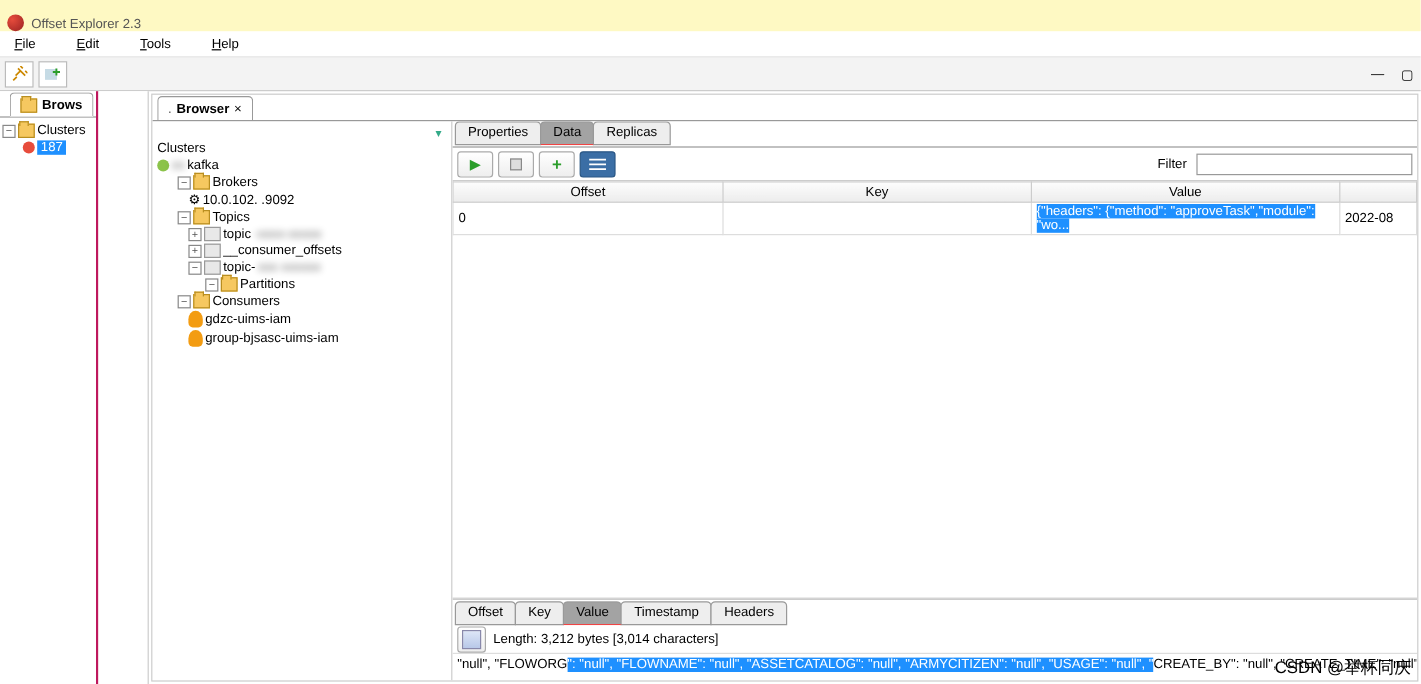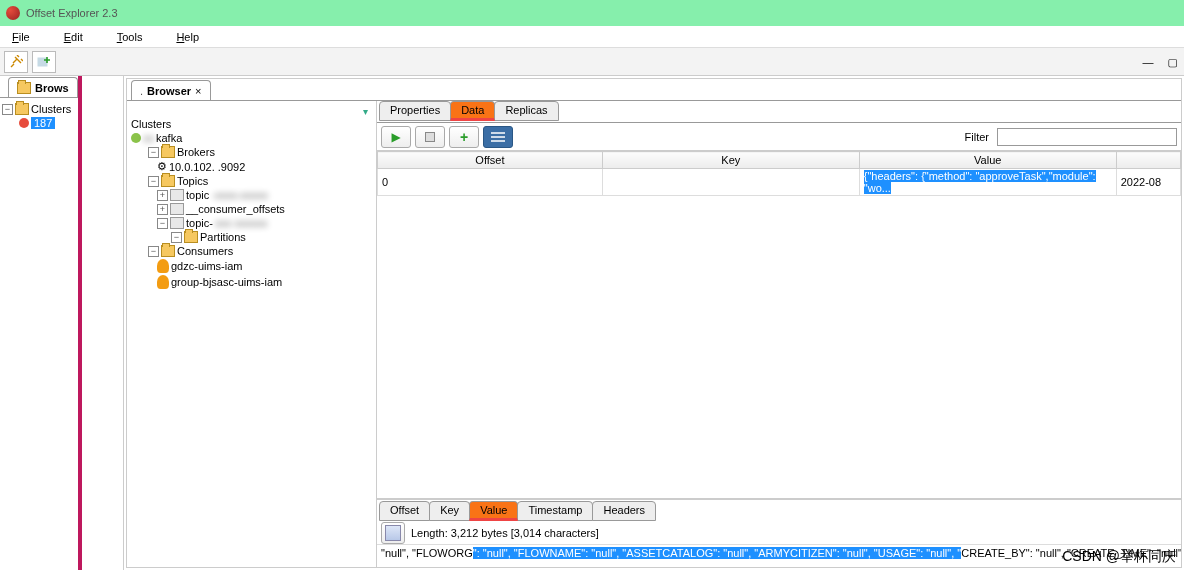--- a/index.html
+++ b/index.html
@@ -1,26 +1,26 @@
 <!DOCTYPE html>
 <html><head>
 <meta charset="utf-8">
 <style>
 *{box-sizing:border-box;margin:0;padding:0;font-family:Tahoma,Arial,sans-serif;font-size:11px;color:#000}
 body{background:#fff;width:1184px;height:570px;overflow:hidden;position:relative}
-.titlebar{height:26px;display:flex;align-items:center;padding:0 6px;background:#86efac}
+.titlebar{height:26px;display:flex;align-items:flex-end;padding:0 6px;background:#fef9c3}
 .app-icon{width:14px;height:14px;border-radius:50%;background:radial-gradient(circle at 30% 30%,#e74c3c,#922);margin-right:6px}
 .app-title{color:#555}
 .menubar{height:22px;display:flex;align-items:center;padding:0 4px;gap:18px;border-bottom:1px solid #ddd}
 .menu-item{padding:2px 8px;cursor:default}
 .menu-item u{text-decoration:underline}
 .toolbar{height:28px;display:flex;align-items:center;padding:2px 4px;gap:4px;border-bottom:1px solid #ccc;background:#f3f3f3}
 .tool-btn{width:24px;height:22px;display:flex;align-items:center;justify-content:center;border:1px solid #bbb;background:#fff;cursor:pointer}
 .main-layout{display:flex;height:calc(100% - 76px);position:relative}
-.left-pane{width:82px;border-right:4px solid #be185d;background:#fff;overflow:hidden}
+.left-pane{width:82px;border-right:2px solid #be185d;background:#fff;overflow:hidden}
 .browser-tab-strip{height:22px;display:flex;align-items:flex-end;border-bottom:1px solid #999;padding-left:8px}
 .browser-tab{height:20px;padding:2px 8px;border:1px solid #999;border-bottom:none;border-radius:4px 4px 0 0;background:#fff;display:flex;align-items:center;gap:4px}
 .left-tree-small{padding:4px 0}
 .tree-row{display:flex;align-items:center;padding:1px 2px;gap:2px;white-space:nowrap}
 .expand{width:11px;height:11px;border:1px solid #888;display:inline-flex;align-items:center;justify-content:center;font-size:9px;line-height:9px;color:#555;background:#fff}
 .folder-ic{width:14px;height:12px;background:#f6c860;border:1px solid #b98e20;display:inline-block;position:relative}
 .folder-ic.open::before{content:"";position:absolute;top:-3px;left:0;width:6px;height:3px;background:#f6c860;border:1px solid #b98e20;border-bottom:none}
 .red-dot{width:10px;height:10px;border-radius:50%;background:#e74c3c;display:inline-block}
 .green-dot{width:10px;height:10px;border-radius:50%;background:#8bc34a;display:inline-block}
 .topic-ic{width:14px;height:12px;background:#e8e8e8;border:1px solid #999;display:inline-block}
@@ -31,21 +31,21 @@
 .selected-node{background:#1e90ff;color:#fff;padding:0 2px}
 .center-pane{flex:0 0 42px;border-right:1px solid #ccc;background:#fff}
 .right-main{flex:1;display:flex;flex-direction:column;overflow:hidden;border:1px solid #ccc;margin:2px}
 .arrow-down{font-size:10px;color:#3a8}
 .inner-browser-tab-strip{height:22px;border-bottom:1px solid #999;display:flex;align-items:flex-end;padding-left:4px}
 .inner-content{flex:1;display:flex;overflow:hidden}
 .inner-tree{width:250px;border-right:1px solid #ccc;overflow:auto;padding:4px 2px}
 .inner-right{flex:1;display:flex;flex-direction:column;overflow:hidden}
 .prop-tabs{height:22px;border-bottom:1px solid #999;display:flex;align-items:flex-start;padding-left:2px}
 .prop-tab{height:20px;padding:2px 10px;border:1px solid #999;border-radius:4px 4px 0 0;background:#eee;margin-right:-1px;cursor:pointer}
-.prop-tab.active{background:#f97316;border-bottom:3px solid #ef4444;position:relative;z-index:1}
+.prop-tab.active{background:#a3a3a3;border-bottom:1px solid #ef4444;position:relative;z-index:1}
 .data-toolbar{height:28px;border-bottom:1px solid #ccc;display:flex;align-items:center;padding:2px 4px;gap:4px}
 .small-btn{width:30px;height:22px;border:1px solid #aaa;border-radius:3px;background:linear-gradient(#fff,#eee);display:flex;align-items:center;justify-content:center;cursor:pointer}
 .play{color:#2a9d2a;font-size:12px}
 .stop-sq{width:10px;height:10px;border:1px solid #888;background:#ddd}
 .plus{color:#2a9d2a;font-weight:bold;font-size:14px}
 .filter-label{margin-left:auto;margin-right:4px}
 .filter-input{width:180px;height:18px;border:1px solid #999;padding:0 2px}
 .data-table{flex:1;overflow:auto;border-bottom:1px solid #ccc}
 table{width:100%;border-collapse:collapse}
 th{background:linear-gradient(#fcfcfc,#ececec);border:1px solid #ccc;padding:2px 4px;font-weight:normal;text-align:center}

